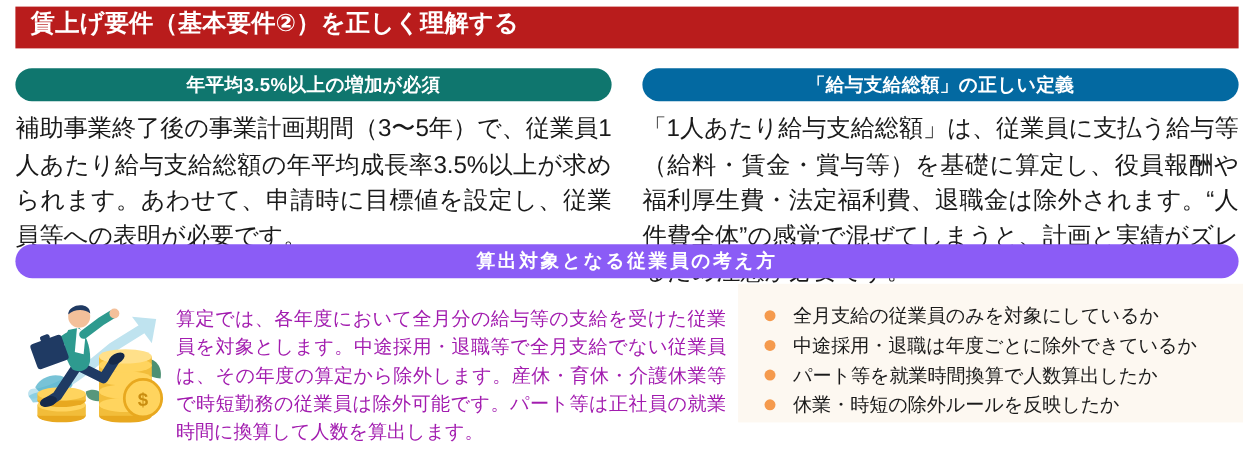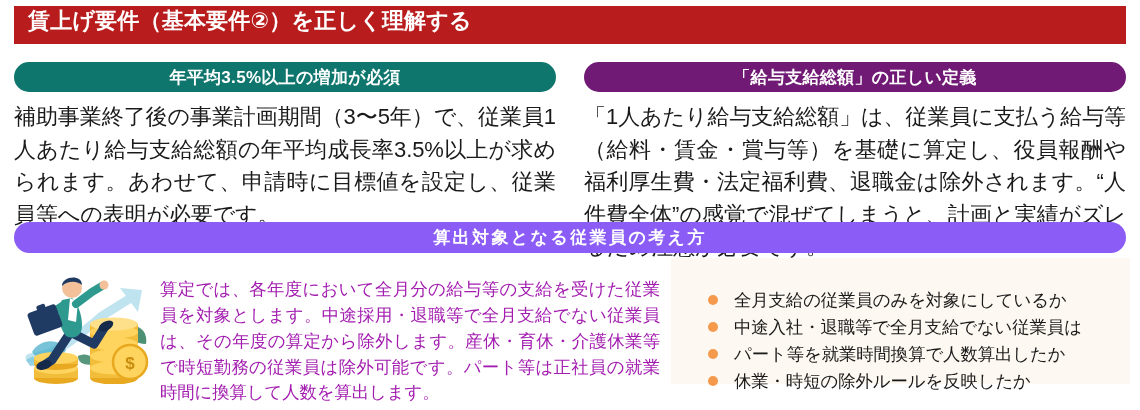--- a/index.html
+++ b/index.html
@@ -63,21 +63,21 @@
     display: flex;
     align-items: center;
     justify-content: center;
     color: #ffffff;
     font-size: 17px;
     font-weight: bold;
     letter-spacing: 0.3px;
     white-space: nowrap;
   }
   .pill-teal   { background: #0f766e; }
-  .pill-purple { background: #701a75; }
+  .pill-purple { background: #0369a1; }
 
   .body-text {
     margin-top: 9px;
     font-size: 22px;
     line-height: 1.48;
     color: #1a1a1a;
     text-align: justify;
     text-justify: inter-character;
     letter-spacing: -0.1px;
   }
@@ -138,21 +138,21 @@
     left: 671px;
     top: 0px;
     width: 459px;
     height: 126px;
     background: #fdf8f1;
     box-sizing: border-box;
     padding: 12px 0 0 20px;
   }
   .check-list {
     list-style: none;
-    margin: 17px;
+    margin: 4px;
     padding: 0;
   }
   .check-list li {
     display: flex;
     align-items: flex-start;
     font-size: 17.4px;
     line-height: 1.56;
     color: #1a1a1a;
     letter-spacing: -0.1px;
     white-space: nowrap;
@@ -263,21 +263,21 @@
     <p class="bottom-text">算定では、各年度において全月分の給与等の支給を受けた従業員を対象とします。中途採用・退職等で全月支給でない従業員は、その年度の算定から除外します。産休・育休・介護休業等で時短勤務の従業員は除外可能です。パート等は正社員の就業時間に換算して人数を算出します。</p>
 
     <div class="check-panel">
       <ul class="check-list">
         <li>
           <span class="dot"></span>
           <span>全月支給の従業員のみを対象にしているか</span>
         </li>
         <li>
           <span class="dot"></span>
-          <span>中途入社・退職等で全月支給でない従業員は</span>
+          <span>中途採用・退職は年度ごとに除外できているか</span>
         </li>
         <li>
           <span class="dot"></span>
           <span>パート等を就業時間換算で人数算出したか</span>
         </li>
         <li>
           <span class="dot"></span>
           <span>休業・時短の除外ルールを反映したか</span>
         </li>
       </ul>

